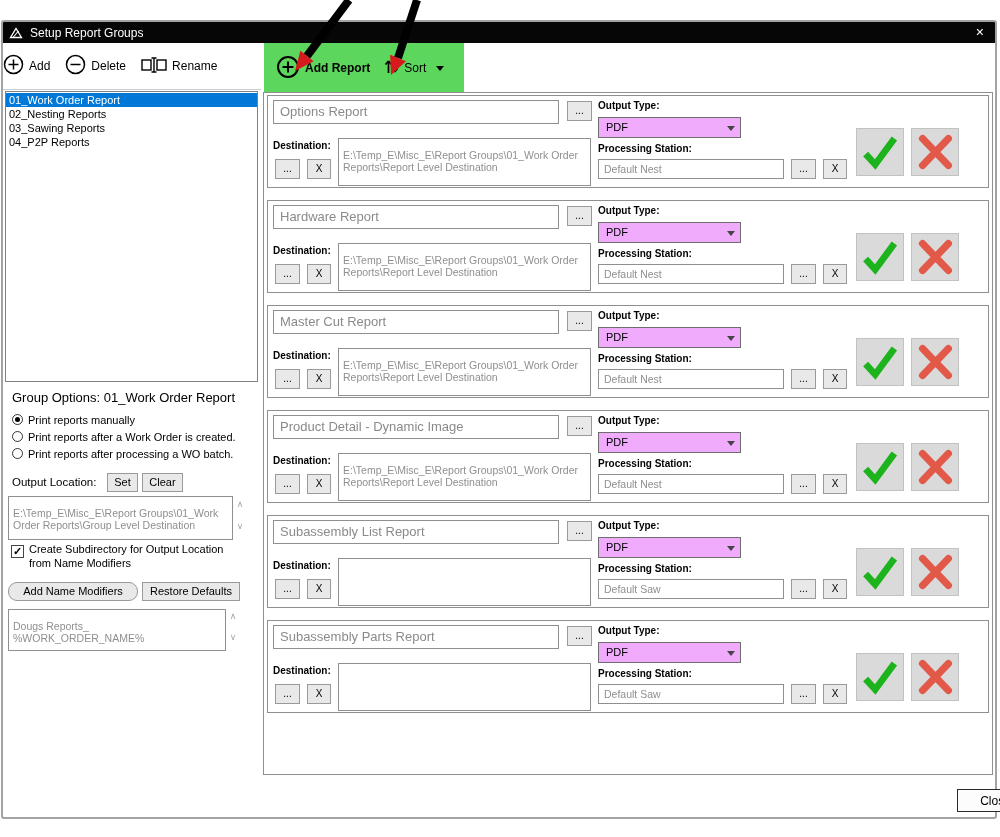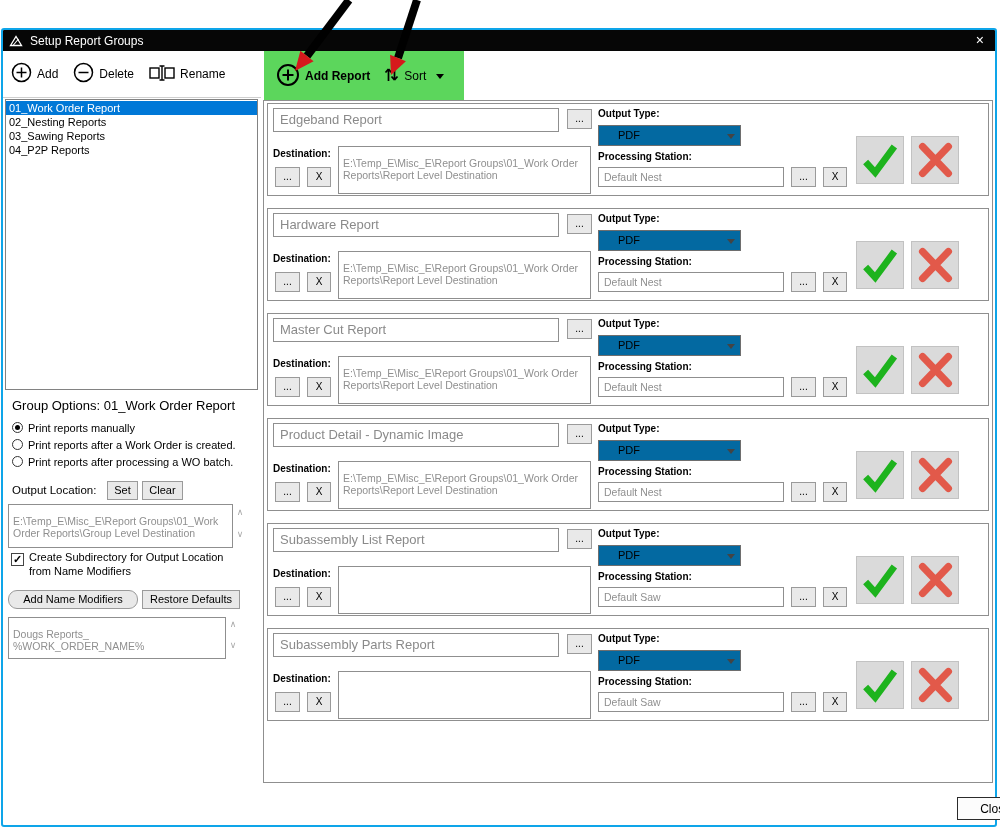--- a/index.html
+++ b/index.html
@@ -1,24 +1,24 @@
 <!DOCTYPE html>
 <html><head>
 <meta charset="utf-8">
 <style>
   html,body{margin:0;padding:0;}
   body{width:1000px;height:837px;background:#fff;font-family:"Liberation Sans",sans-serif;position:relative;overflow:hidden;}
-  .window{position:absolute;left:1px;top:28px;width:996px;height:799px;border:2px solid #0ea5e9;border-radius:3px;background:#fff;box-sizing:border-box;}
+  .window{position:absolute;left:1px;top:20px;width:996px;height:799px;border:2px solid #a3a3a3;border-radius:3px;background:#fff;box-sizing:border-box;}
   
   .titlebar{position:absolute;left:0;top:0;width:100%;height:21px;background:#060606;display:flex;align-items:center;color:#fff;border-radius:1px 1px 0 0;}
   .logo{margin-left:6px;display:flex;align-items:center;}
   .title{margin-left:7px;font-size:12px;}
   .close-x{position:absolute;right:11px;top:2px;font-size:14px;line-height:16px;color:#fff;cursor:pointer;}
   
-  .left-toolbar{position:absolute;left:0;top:21px;width:258px;height:47px;border-bottom:1px solid #cfcfcf;display:flex;align-items:center;padding-left:8px;gap:15px;box-sizing:border-box;background:#fff;}
+  .left-toolbar{position:absolute;left:0;top:21px;width:258px;height:47px;border-bottom:1px solid #cfcfcf;display:flex;align-items:center;padding-left:0;gap:15px;box-sizing:border-box;background:#fff;}
   .tb-item{display:flex;align-items:center;gap:5px;font-size:12px;cursor:pointer;white-space:nowrap;}
   .green-panel{position:absolute;left:261px;top:21px;width:200px;height:50px;display:flex;align-items:center;padding-left:12px;gap:14px;box-sizing:border-box;}
   .bold-label{font-weight:bold;}
   .caret-down{width:0;height:0;border-left:4px solid transparent;border-right:4px solid transparent;border-top:5px solid #000;margin-left:5px;}
   
   .grouplist{position:absolute;left:2px;top:69px;width:253px;height:291px;border:1px solid #828282;background:#fff;box-sizing:border-box;font-size:11px;padding-top:1px;overflow:hidden;}
   .gitem{height:14px;line-height:14px;padding:0 3px;white-space:nowrap;overflow:hidden;cursor:pointer;}
   .gitem.selected{background:#0078d7;color:#fff;}
   
   .opt-title{position:absolute;left:9px;top:368px;font-size:13px;}
@@ -32,21 +32,21 @@
   .spin{position:absolute;color:#a9a9a9;font-size:9px;line-height:9px;width:14px;text-align:center;cursor:pointer;}
   .cb{position:absolute;left:8px;top:523px;width:13px;height:13px;border:1px solid #444;background:#fff;box-sizing:border-box;font-size:11px;line-height:11px;text-align:center;font-weight:bold;cursor:pointer;}
   .cb-label{position:absolute;left:26px;top:521px;width:216px;font-size:11px;line-height:13.5px;}
   
   .rightbox{position:absolute;left:260px;top:70px;width:730px;height:683px;border:1px solid #8f8f8f;background:#fff;box-sizing:border-box;}
   .rrow{position:absolute;left:3px;width:722px;height:93px;border:1px solid #8f8f8f;box-sizing:border-box;background:#fff;}
   .rname{position:absolute;left:5px;top:4px;width:286px;height:24px;border:1px solid #8f8f8f;color:#8a8a8a;font-size:13px;line-height:22px;padding:0 6px;box-sizing:border-box;background:#fff;overflow:hidden;white-space:nowrap;}
   .lbl{position:absolute;font-size:10px;font-weight:600;color:#000;white-space:nowrap;}
   .btn{position:absolute;width:25px;height:20px;background:#e9e9e9;border:1px solid #9a9a9a;box-sizing:border-box;font-size:10px;line-height:17px;text-align:center;cursor:pointer;}
   .btn.xb{width:24px;}
-  .selectbox{position:absolute;left:330px;top:21px;width:143px;height:21px;border:1px solid #6e6e6e;background:#0369a1;box-sizing:border-box;font-size:11px;line-height:19px;padding-left:19px;cursor:pointer;}
+  .selectbox{position:absolute;left:330px;top:21px;width:143px;height:21px;border:1px solid #6e6e6e;background:#f0abfc;box-sizing:border-box;font-size:11px;line-height:19px;padding-left:7px;cursor:pointer;}
   .sel-caret{position:absolute;right:5px;top:8px;width:0;height:0;border-left:4px solid transparent;border-right:4px solid transparent;border-top:5px solid #444;}
   .dest{left:70px;top:42px;width:253px;height:48px;}
   .station{position:absolute;left:330px;top:63px;width:186px;height:20px;border:1px solid #8f8f8f;background:#fff;color:#8f8f8f;font-size:10.5px;line-height:18px;padding:0 5px;box-sizing:border-box;white-space:nowrap;overflow:hidden;}
   .bigbtn{position:absolute;top:32px;width:48px;height:48px;background:#dadada;border:1px solid #c2c2c2;display:flex;align-items:center;justify-content:center;box-sizing:border-box;cursor:pointer;}
   .bigbtn.chk{left:588px;}
   .bigbtn.del{left:643px;}
   .close-btn{position:absolute;left:911px;top:767px;width:77px;height:23px;background:#fcfcfc;border:1px solid #2b2b2b;font-size:12px;font-family:inherit;cursor:pointer;margin-left:43px;}
   .arrows{position:absolute;left:0;top:0;width:1000px;height:837px;pointer-events:none;z-index:99;}
 </style>
 </head>
@@ -145,21 +145,21 @@
   <div class="sbtn" style="left:139px;top:560px;width:98px;">Restore Defaults</div>
 
   <div class="tbox prelines" style="left:5px;top:587px;width:218px;height:42px;">Dougs Reports_
 %WORK_ORDER_NAME%</div>
   <span class="spin" style="left:223px;top:590px;">∧</span>
   <span class="spin" style="left:223px;top:611px;">∨</span>
 
   <div class="rightbox">
 
     <div class="rrow" style="top:2px">
-      <div class="rname">Edgeband Report</div>
+      <div class="rname">Options Report</div>
       <div class="btn" style="left:299px;top:5px">...</div>
       <div class="lbl" style="left:330px;top:4px">Output Type:</div>
       <div class="selectbox"><span>PDF</span><span class="sel-caret"></span></div>
       <div class="lbl" style="left:5px;top:44px">Destination:</div>
       <div class="btn" style="left:7px;top:63px">...</div>
       <div class="btn xb" style="left:39px;top:63px">X</div>
       <div class="tbox dest">E:\Temp_E\Misc_E\Report Groups\01_Work Order Reports\Report Level Destination</div>
       <div class="lbl" style="left:330px;top:47px">Processing Station:</div>
       <div class="station">Default Nest</div>
       <div class="btn" style="left:523px;top:63px">...</div>

